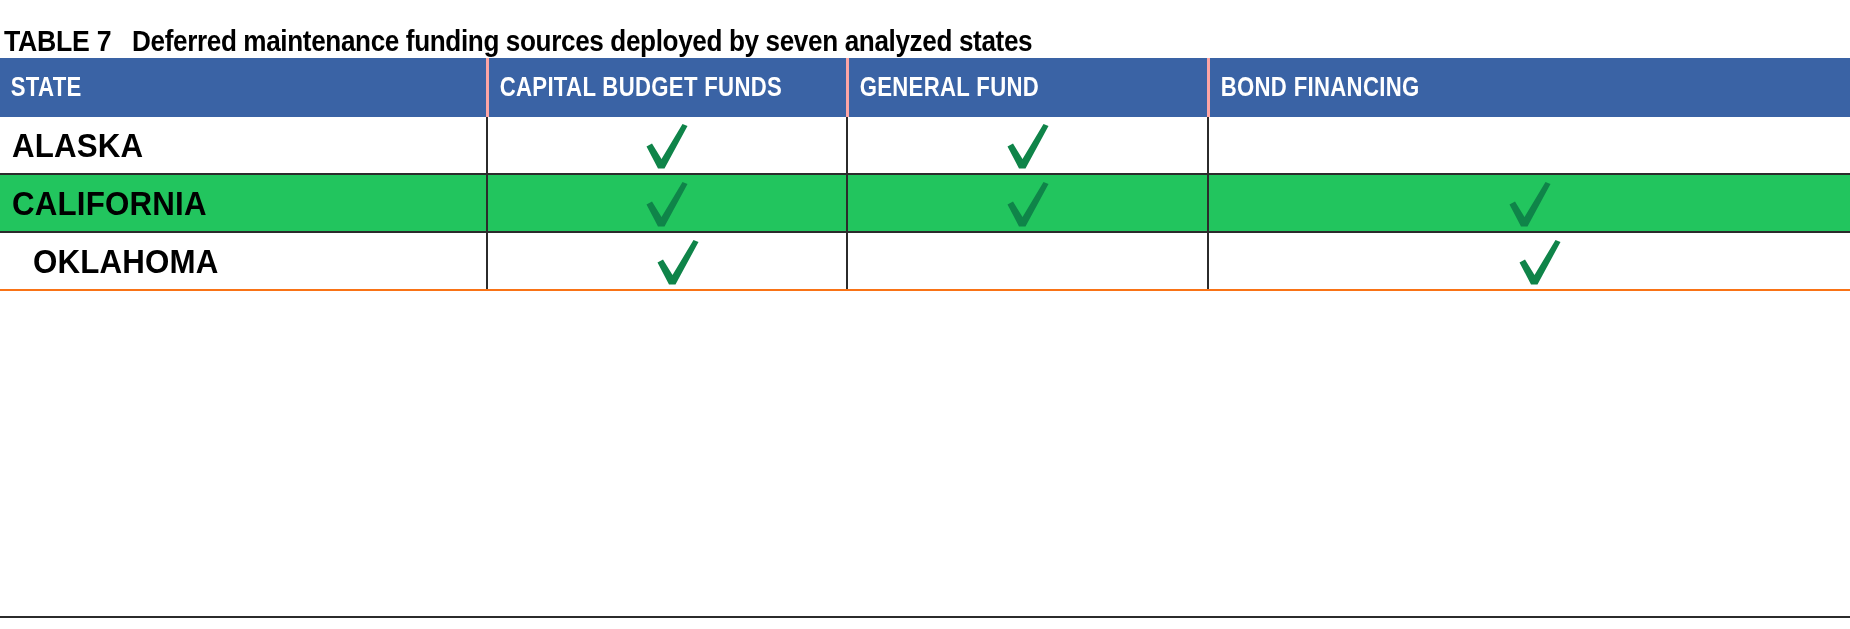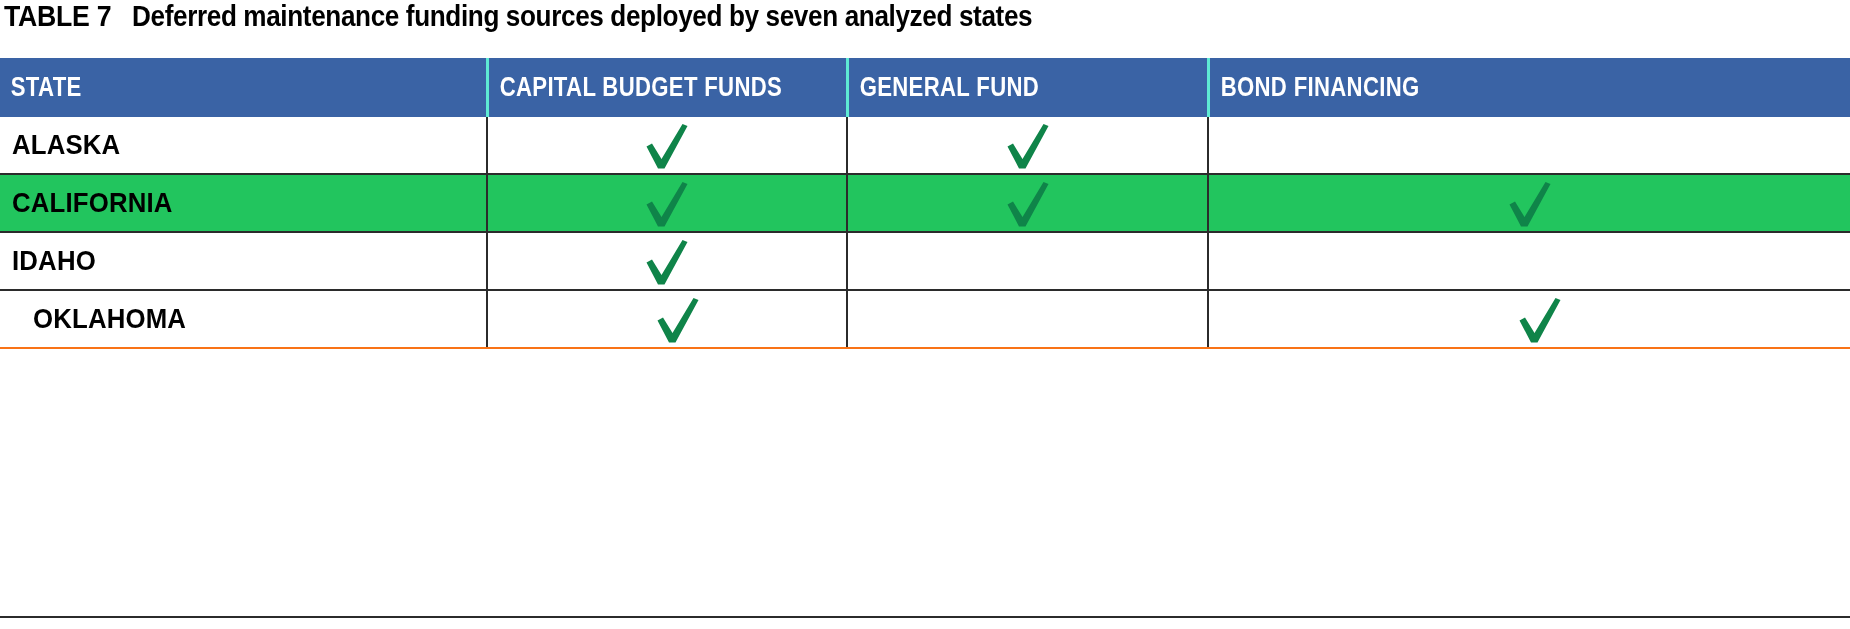--- a/index.html
+++ b/index.html
@@ -22,21 +22,21 @@
   }
 
   
   .title-row {
     position: absolute;
     left: 0;
     top: 0;
     width: 1850px;
     height: 58px;
     display: flex;
-    align-items: flex-start;
+    align-items: flex-end;
     padding-left: 4px;
     box-sizing: border-box;
     white-space: nowrap;
   }
   .title-label {
     font-family: "Liberation Sans", sans-serif;
     font-weight: bold;
     font-size: 29px;
     letter-spacing: -0.3px;
     color: #000000;
@@ -81,21 +81,21 @@
     background: #3a63a5;
   }
   thead th {
     background: #3a63a5;
     color: #ffffff;
     text-align: left;
     font-weight: bold;
     font-size: 27px;
     letter-spacing: 0.4px;
     height: 59px;
-    border-right: 3px solid #5eead4;
+    border-right: 3px solid #fca5a5;
   }
   thead th:last-child { border-right: none; }
   .th-inner {
     display: block;
     padding-left: 13px;
     transform: scaleX(0.82);
     transform-origin: left center;
     white-space: nowrap;
   }
 
@@ -112,21 +112,21 @@
     border-right: 2px solid #2b2b2b;
   }
   tbody td:last-child { border-right: none; }
   tbody tr:first-child td { border-top: none; }
   tbody tr:last-child td { border-bottom: 2px solid #f97316; padding-left: 21px; }
 
   td.state-cell {
     text-align: left;
     color: #000000;
     font-weight: bold;
-    font-size: 28px;
+    font-size: 34px;
     letter-spacing: 0.2px;
   }
   .state-inner {
     display: block;
     padding-left: 13px;
     transform: scaleX(0.92);
     transform-origin: left center;
     white-space: nowrap;
   }
 
@@ -209,30 +209,20 @@
               </svg></span></td>
           <td class="mark-cell"><span class="check"><svg viewBox="0 0 52 52" xmlns="http://www.w3.org/2000/svg" aria-hidden="true">
                 <path d="M5.5 27.5 L11 24.5 L20.5 40.0 L41.5 5.0 L46.5 7.0 L23.5 49.5 L17.0 49.5 Z" fill="#0f8449"></path>
               </svg></span></td>
           <td class="mark-cell"><span class="check"><svg viewBox="0 0 52 52" xmlns="http://www.w3.org/2000/svg" aria-hidden="true">
                 <path d="M5.5 27.5 L11 24.5 L20.5 40.0 L41.5 5.0 L46.5 7.0 L23.5 49.5 L17.0 49.5 Z" fill="#0f8449"></path>
               </svg></span></td>
         </tr>
         <tr class="row-odd">
           <td class="state-cell">
-            <span class="state-inner">IDAHO</span>
-          </td>
-          <td class="mark-cell"><span class="check"><svg viewBox="0 0 52 52" xmlns="http://www.w3.org/2000/svg" aria-hidden="true">
-                <path d="M5.5 27.5 L11 24.5 L20.5 40.0 L41.5 5.0 L46.5 7.0 L23.5 49.5 L17.0 49.5 Z" fill="#0f8449"></path>
-              </svg></span></td>
-          <td class="mark-cell"><span class="check empty"><svg viewBox="0 0 52 52" xmlns="http://www.w3.org/2000/svg" aria-hidden="true"></svg></span></td>
-          <td class="mark-cell"><span class="check empty"><svg viewBox="0 0 52 52" xmlns="http://www.w3.org/2000/svg" aria-hidden="true"></svg></span></td>
-        </tr>
-        <tr class="row-odd">
-          <td class="state-cell">
             <span class="state-inner">OKLAHOMA</span>
           </td>
           <td class="mark-cell"><span class="check"><svg viewBox="0 0 52 52" xmlns="http://www.w3.org/2000/svg" aria-hidden="true">
                 <path d="M5.5 27.5 L11 24.5 L20.5 40.0 L41.5 5.0 L46.5 7.0 L23.5 49.5 L17.0 49.5 Z" fill="#0f8449"></path>
               </svg></span></td>
           <td class="mark-cell"><span class="check empty"><svg viewBox="0 0 52 52" xmlns="http://www.w3.org/2000/svg" aria-hidden="true"></svg></span></td>
           <td class="mark-cell"><span class="check"><svg viewBox="0 0 52 52" xmlns="http://www.w3.org/2000/svg" aria-hidden="true">
                 <path d="M5.5 27.5 L11 24.5 L20.5 40.0 L41.5 5.0 L46.5 7.0 L23.5 49.5 L17.0 49.5 Z" fill="#0f8449"></path>
               </svg></span></td>
         </tr>

